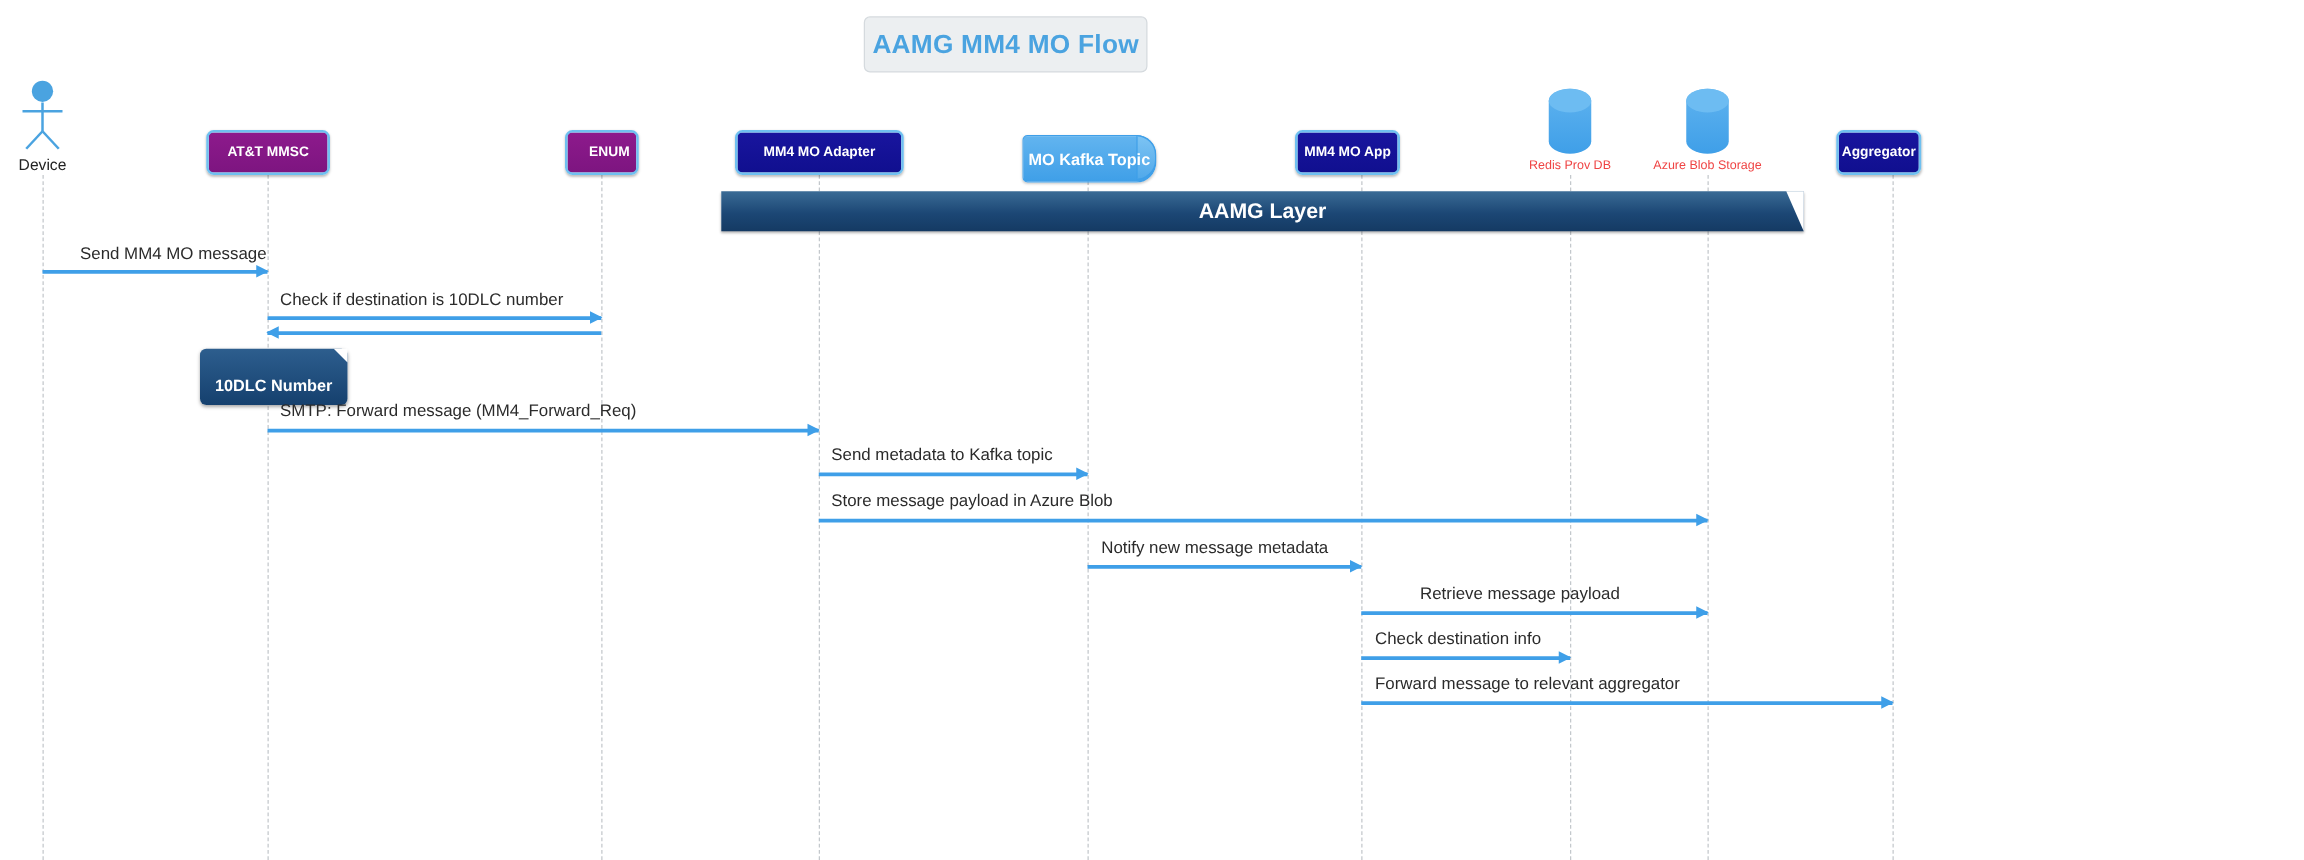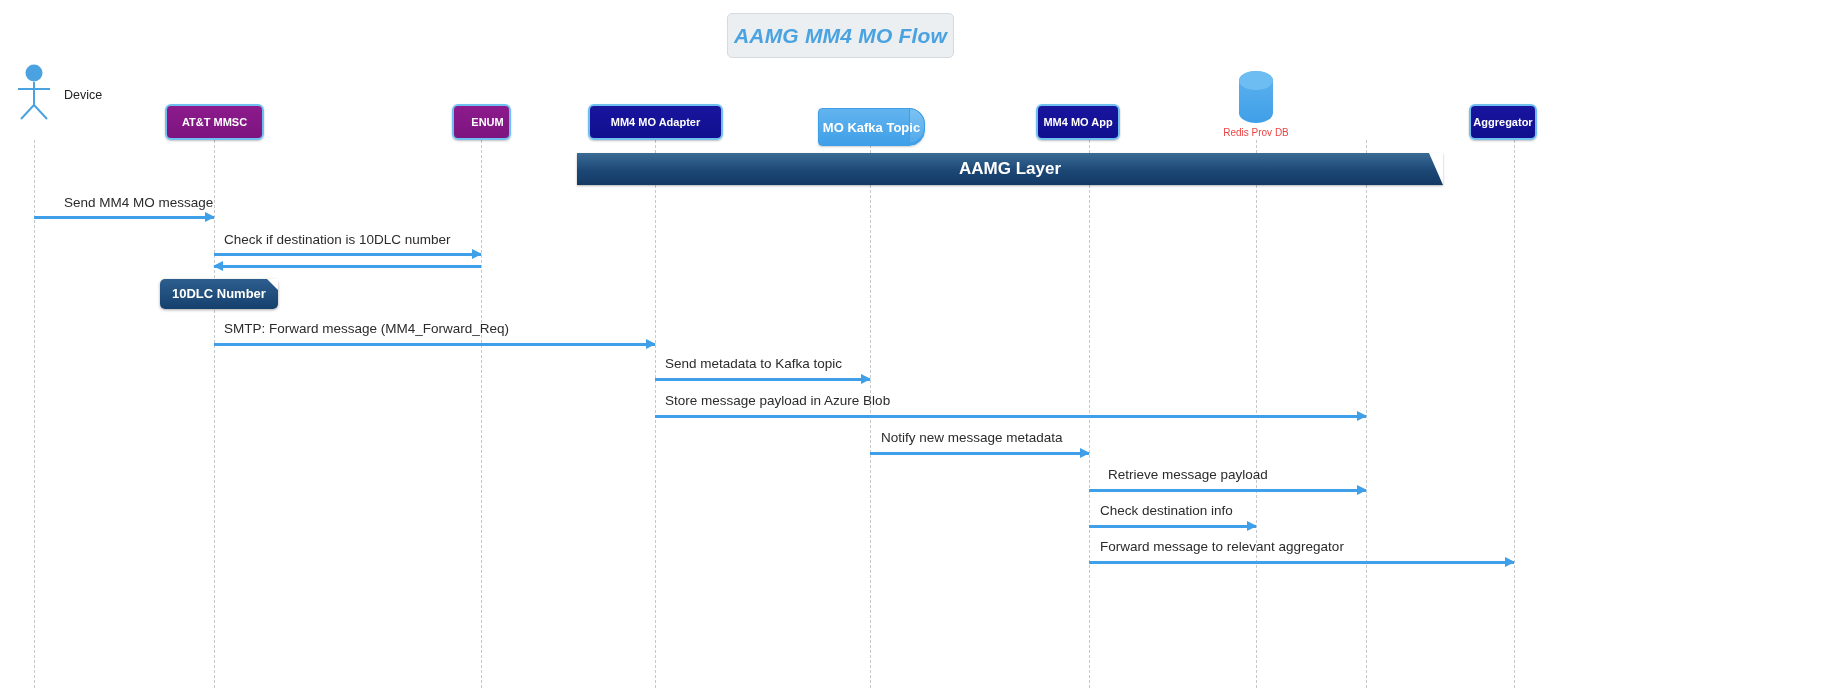--- a/index.html
+++ b/index.html
@@ -12,26 +12,26 @@
     position:relative;
     width:1843px;
     height:688px;
     background:#ffffff;
     overflow:hidden;
   }
 
   
   .title-box{
     position:absolute;
-    left:727px; top:13px;
+    left:691px; top:13px;
     width:225px; height:43px;
     background:#eceff1;
     border:1px solid #d5dade;
     border-radius:5px;
-    display:flex; align-items:center; justify-content:center;font-style:italic;
+    display:flex; align-items:center; justify-content:center;
   }
   .title-text{
     color:#4aa3e0;
     font-size:21px;
     font-weight:bold;
     letter-spacing:.2px;
     white-space:nowrap;
   }
 
   
@@ -103,21 +103,21 @@
     background:#6dbcf2;
   }
   .db-label{
     margin-top:4px;
     font-size:10px;
     color:#ef4444;
     white-space:nowrap;
   }
 
   
-  .actorwrap{position:absolute;display:flex;flex-direction:row;align-items:center;}
+  .actorwrap{position:absolute;display:flex;flex-direction:column;align-items:center;}
   .actor-svg{display:block;}
   .actor-label{font-size:12.5px;color:#222;margin-top:1px;white-space:nowrap;}
 
   
   .layer{
     position:absolute;
     left:577px; top:153px;
     width:866px; height:32px;
     background:linear-gradient(180deg,#3a6b95 0%, #1c4775 55%, #143a63 100%);
     display:flex;align-items:center;justify-content:center;
@@ -165,21 +165,21 @@
   }
 
   
   .note{
     position:absolute;
     background:linear-gradient(180deg,#2d5e8e 0%, #15406e 100%);
     color:#fff;
     font-size:13px;
     font-weight:bold;
     border-radius:5px;
-    padding:7px 12px 8px 12px;
+    padding:22px 12px 8px 12px;
     box-shadow:0 1px 3px rgba(0,0,0,.35);
     white-space:nowrap;
   }
   .note:after{
     content:"";
     position:absolute;
     right:0;top:0;
     border-top:11px solid #ffffff;
     border-left:11px solid transparent;
   }
@@ -232,20 +232,24 @@
 
   <div class="pbox navy" style="left:1036px; top:104px; width:84px;">
     <span>MM4 MO App</span>
   </div>
 
   <div class="dbwrap" style="left:1195px; top:71px; width:122px;">
     <div class="db"></div>
     <span class="db-label">Redis Prov DB</span>
   </div>
 
+  <div class="dbwrap" style="left:1292px; top:71px; width:148px;">
+    <div class="db"></div>
+    <span class="db-label">Azure Blob Storage</span>
+  </div>
 
   <div class="pbox navy" style="left:1469px; top:104px; width:68px;">
     <span>Aggregator</span>
   </div>
 
   <div class="layer">
     <span>AAMG Layer</span>
   </div>
 
   <div class="msg-label" style="left:44px; top:195px;margin-left:20px;">Send MM4 MO message</div>
@@ -265,21 +269,21 @@
 
   <div class="msg-label" style="left:665px; top:356px;">Send metadata to Kafka topic</div>
   <div class="arrow right" style="left:655px; top:378px; width:215px;"></div>
 
   <div class="msg-label" style="left:665px; top:393px;">Store message payload in Azure Blob</div>
   <div class="arrow right" style="left:655px; top:415px; width:711px;"></div>
 
   <div class="msg-label" style="left:881px; top:430px;">Notify new message metadata</div>
   <div class="arrow right" style="left:870px; top:452px; width:219px;"></div>
 
-  <div class="msg-label" style="left:1108px; top:467px;">Retrieve message payload</div>
+  <div class="msg-label" style="left:1136px; top:467px;">Retrieve message payload</div>
   <div class="arrow right" style="left:1089px; top:489px; width:277px;"></div>
 
   <div class="msg-label" style="left:1100px; top:503px;">Check destination info</div>
   <div class="arrow right" style="left:1089px; top:525px; width:167px;"></div>
 
   <div class="msg-label" style="left:1100px; top:539px;">Forward message to relevant aggregator</div>
   <div class="arrow right" style="left:1089px; top:561px; width:425px;"></div>
 
 </div>
 

